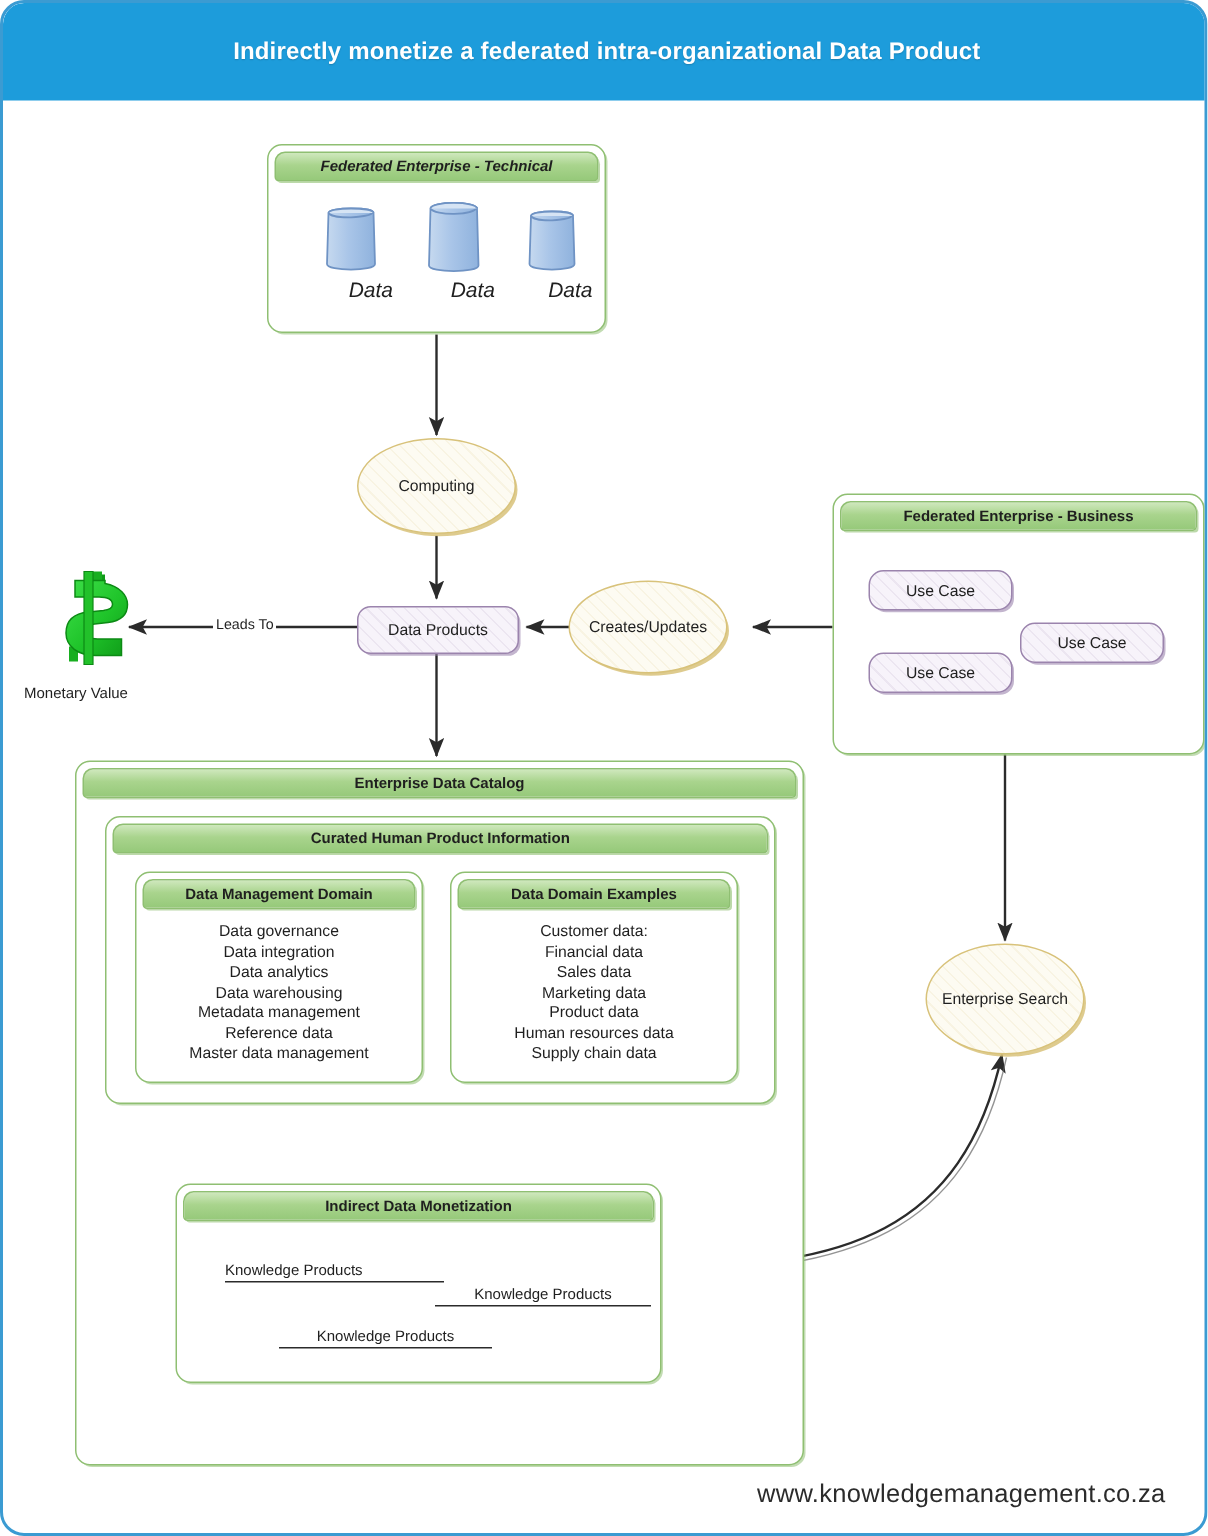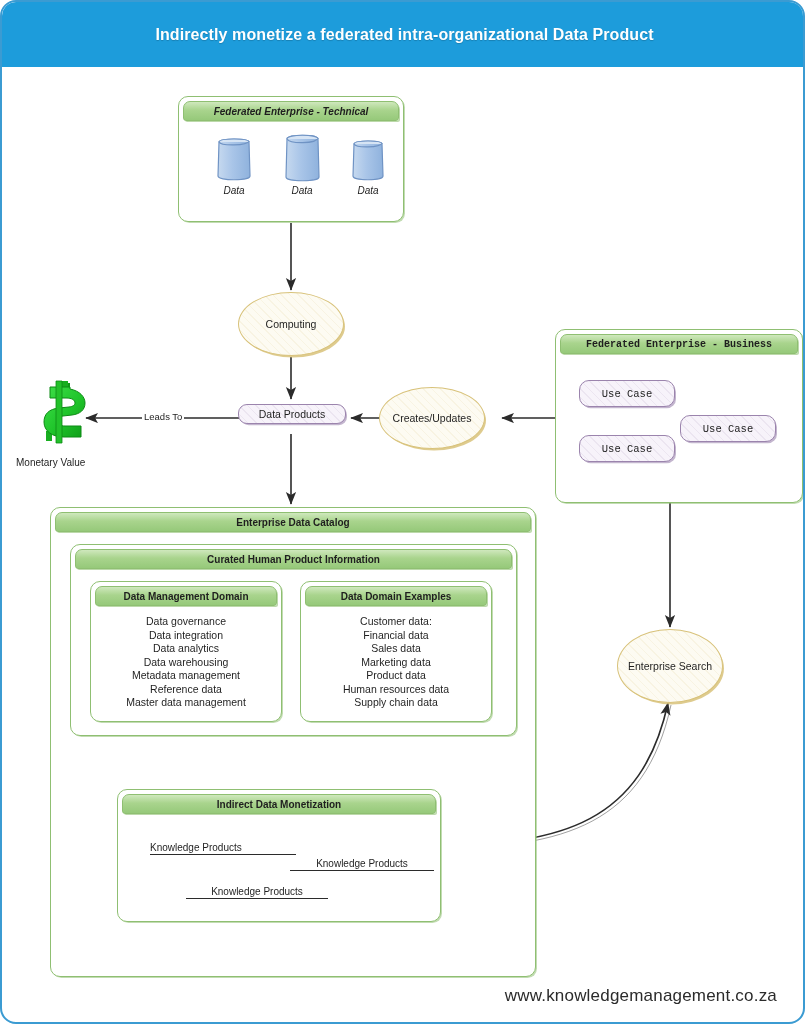--- a/index.html
+++ b/index.html
@@ -75,22 +75,22 @@
       repeating-linear-gradient(45deg,rgba(155,132,173,.12) 0 1px,rgba(0,0,0,0) 1px 6px),
       #f7f3fa;
     display:flex;align-items:center;justify-content:center;
     box-shadow:1.8px 2px 0 -0.8px rgba(155,132,173,.6);
   }
   .pbox span{font-size:10.5px;color:#1f1f1f;white-space:nowrap;}
 
   
   .cyl{position:absolute;}
   .cyl .lbl{
-    position:absolute;left:0;right:0;top:52px;text-align:center;
-    font-size:10px;color:#1f1f1f;
+    position:absolute;left:0;right:0;top:52px;text-align:right;
+    font-size:14px;color:#1f1f1f;
   }
 
   
   .kp{position:absolute;}
   .kp span{font-size:10px;color:#1f1f1f;white-space:nowrap;display:block;}
   .kp .rule{
     display:block;margin-top:1px;height:0;
     border-bottom:1.3px solid #2b2b2b;
   }
 
@@ -203,21 +203,21 @@
         <path d="M13,9 C13,5 41,5 41,9" fill="#d6e4f4" stroke="#6f93c4" stroke-width="1.2"></path>
       </svg>
       <div class="lbl" style="top:50px;">Data</div>
     </div>
   </div>
 
   <div class="ellipse" style="left:236px;top:290px;width:106px;height:64px;">
     <span>Computing</span>
   </div>
 
-  <div class="pbox" style="left:236px;top:402px;width:108px;height:20px;border-radius:9px;">
+  <div class="pbox" style="left:236px;top:402px;width:108px;height:32px;border-radius:9px;">
     <span>Data Products</span>
   </div>
 
   <div class="edgelabel" style="left:140px;top:409px;">Leads To</div>
 
   <div class="dollar" style="left:20px;top:375px;width:90px;height:100px;">
     <svg width="72" height="72" viewBox="0 0 72 72">
       <defs>
         <linearGradient id="mg" x1="0" y1="0" x2="1" y2="1">
           <stop offset="0" stop-color="#3fe04a"></stop>
@@ -233,21 +233,21 @@
         <path d="M30,2 h6 v62 h-6 z" fill="#22c12a" stroke="#0c8a14" stroke-width="0.8"></path>
       </g>
     </svg>
     <div class="plaintext" style="left:-6px;top:80px;">Monetary Value</div>
   </div>
 
   <div class="ellipse" style="left:377px;top:385px;width:106px;height:62px;">
     <span>Creates/Updates</span>
   </div>
 
-  <div class="gbox" style="left:553px;top:327px;width:248px;height:174px;font-family:Liberation Mono, monospace;">
+  <div class="gbox" style="left:553px;top:327px;width:248px;height:174px;">
     <div class="ghead">
       <span>Federated Enterprise - Business</span>
     </div>
 
     <div class="pbox" style="left:23px;top:50px;width:96px;height:27px;border-radius:10px;">
       <span>Use Case</span>
     </div>
     <div class="pbox" style="left:124px;top:85px;width:96px;height:27px;border-radius:10px;">
       <span>Use Case</span>
     </div>

